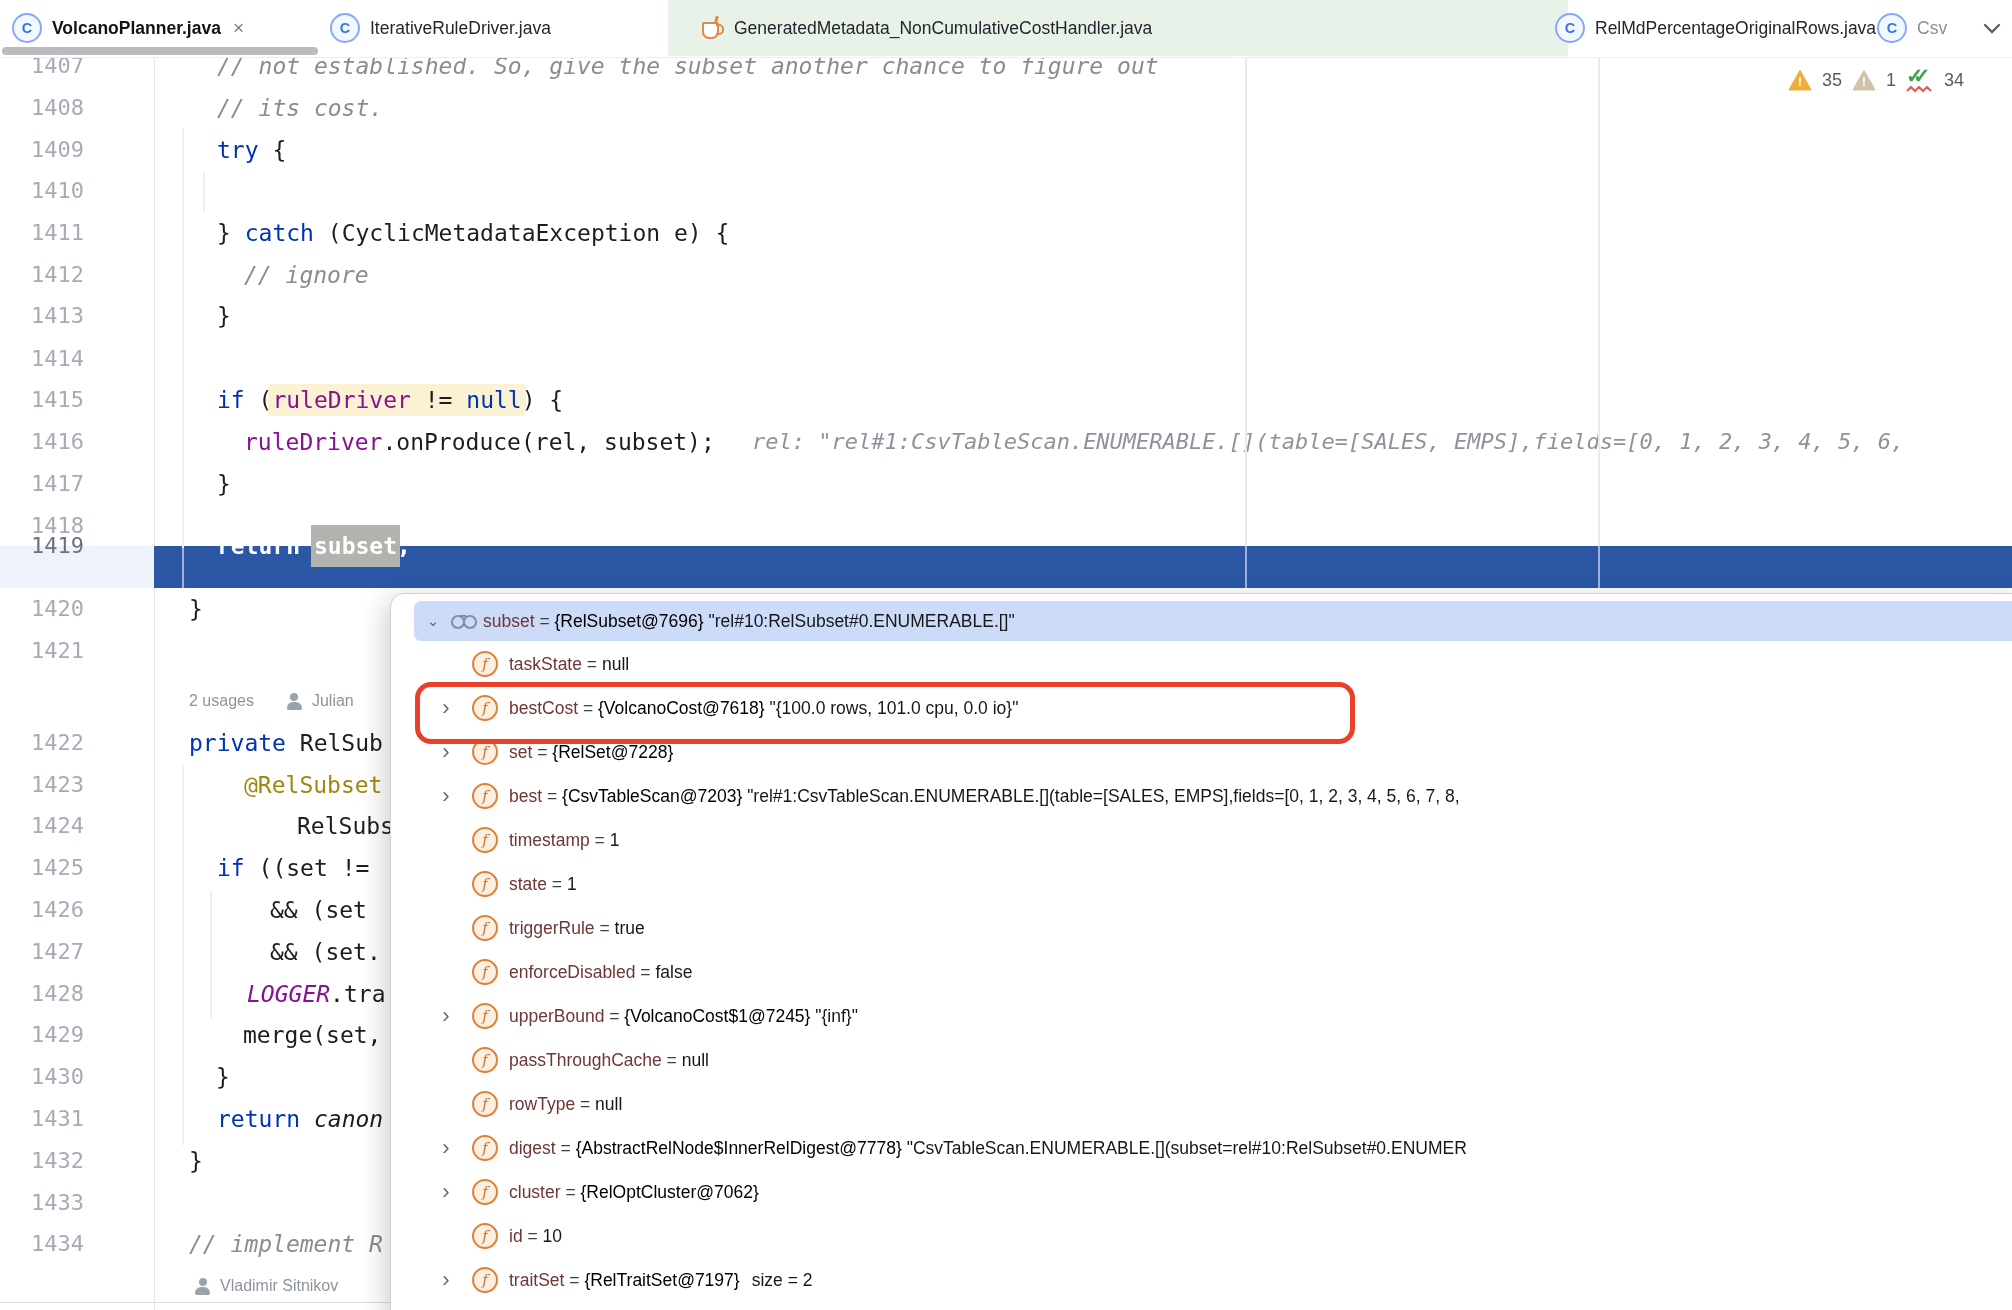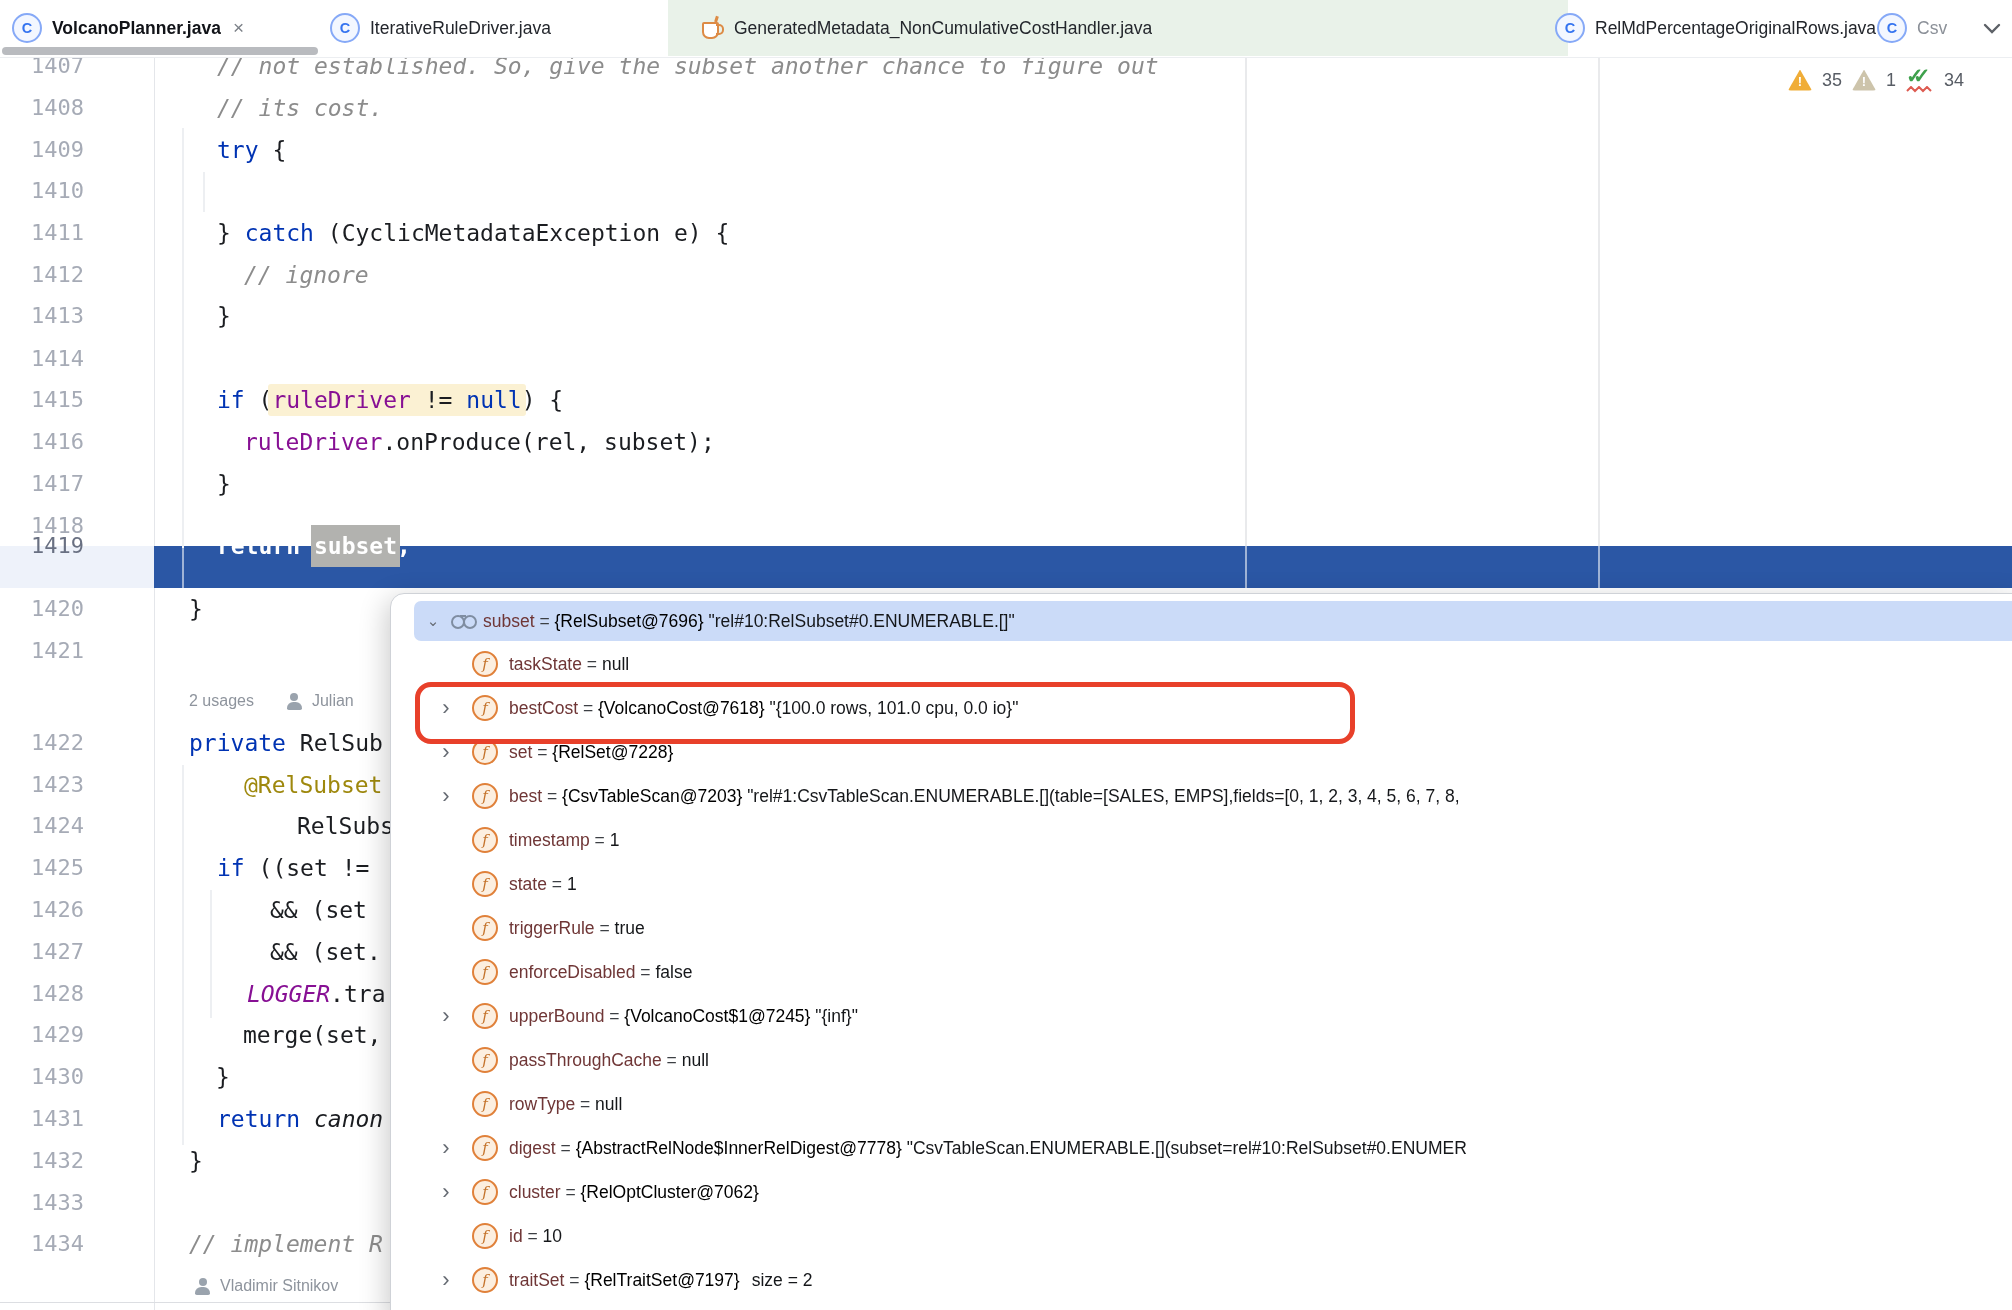--- a/index.html
+++ b/index.html
@@ -145,20 +145,21 @@
         <div class="ln-num">1414</div>
         <div class="code" style="left: 217px;"></div>
       </div>
       <div class="ln-row" style="top: 379px;">
         <div class="ln-num">1415</div>
         <div class="code" style="left: 217px;"><span class="kw">if</span><span class=""> (</span><span class="hlbox"><span class="field">ruleDriver</span><span class=""> != </span><span class="kw">null</span></span><span class="">) {</span></div>
       </div>
       <div class="ln-row" style="top: 421px;">
         <div class="ln-num">1416</div>
         <div class="code" style="left: 244px;"><span class="field">ruleDriver</span><span class="">.onProduce(rel, subset);</span></div>
+        <div class="hint" style="left: 752px;">rel: "rel#1:CsvTableScan.ENUMERABLE.[](table=[SALES, EMPS],fields=[0, 1, 2, 3, 4, 5, 6,</div>
       </div>
       <div class="ln-row" style="top: 463px;">
         <div class="ln-num">1417</div>
         <div class="code" style="left: 217px;"><span class="">}</span></div>
       </div>
       <div class="ln-row" style="top: 505px;">
         <div class="ln-num">1418</div>
         <div class="code" style="left: 217px;"></div>
       </div>
       <div class="ln-row" style="top: 525px;">

